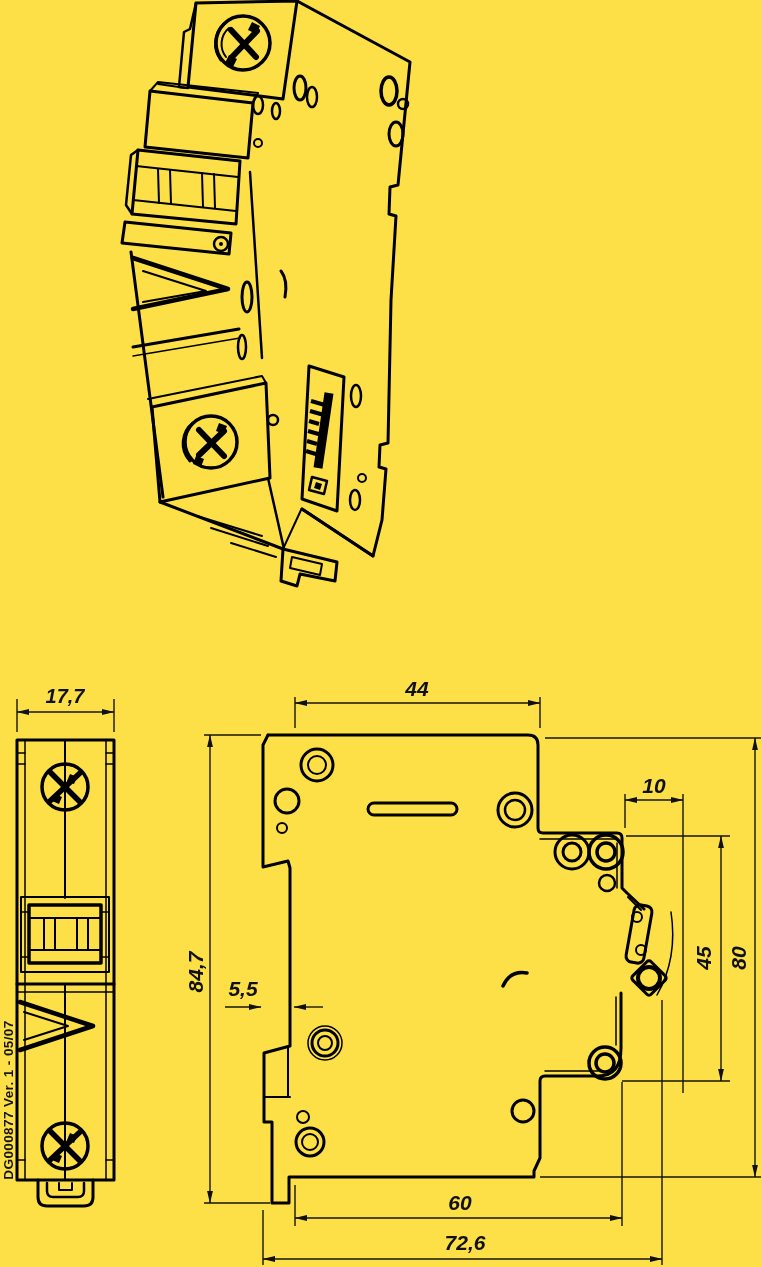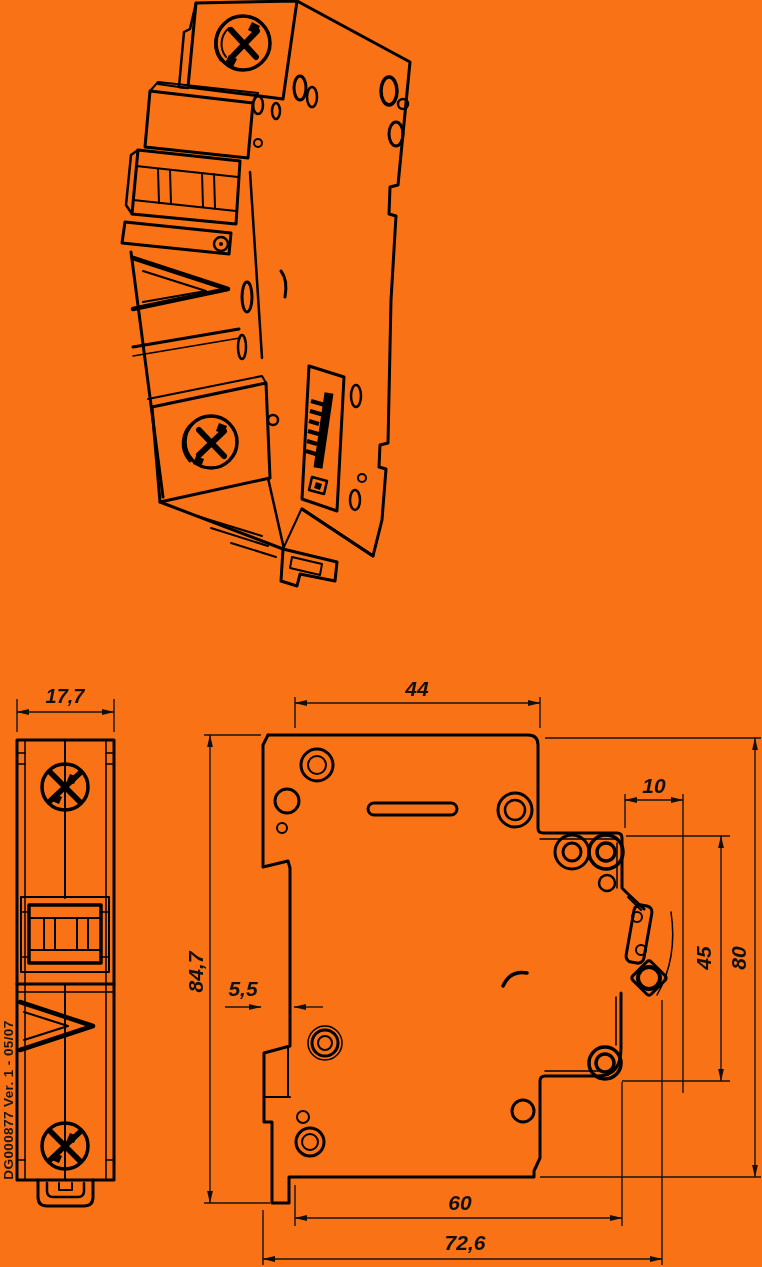--- a/index.html
+++ b/index.html
@@ -1,16 +1,16 @@
 <!DOCTYPE html>
 <html><head>
 <meta charset="utf-8">
 <style>
   html,body{margin:0;padding:0;background:#fff;}
-  #stage{position:relative;width:762px;height:1267px;background:#f97316;overflow:hidden;}
+  #stage{position:relative;width:762px;height:1267px;background:#fde047;overflow:hidden;}
   svg{display:block;}
   
   .ol  {fill:none;stroke:#000;stroke-width:3;  stroke-linejoin:round;stroke-linecap:round;}
   .l45 {fill:none;stroke:#000;stroke-width:4.5;stroke-linejoin:round;stroke-linecap:round;}
   .l35 {fill:none;stroke:#000;stroke-width:3.5;stroke-linejoin:round;stroke-linecap:round;}
   .l25 {fill:none;stroke:#000;stroke-width:2.5;stroke-linejoin:round;stroke-linecap:round;}
   .l2  {fill:none;stroke:#000;stroke-width:2;  stroke-linejoin:round;stroke-linecap:round;}
   .l15 {fill:none;stroke:#000;stroke-width:1.5;stroke-linejoin:round;stroke-linecap:round;}
   .l6  {fill:none;stroke:#000;stroke-width:6;  stroke-linecap:round;}
   .l9  {fill:none;stroke:#000;stroke-width:9;  stroke-linecap:butt;}

